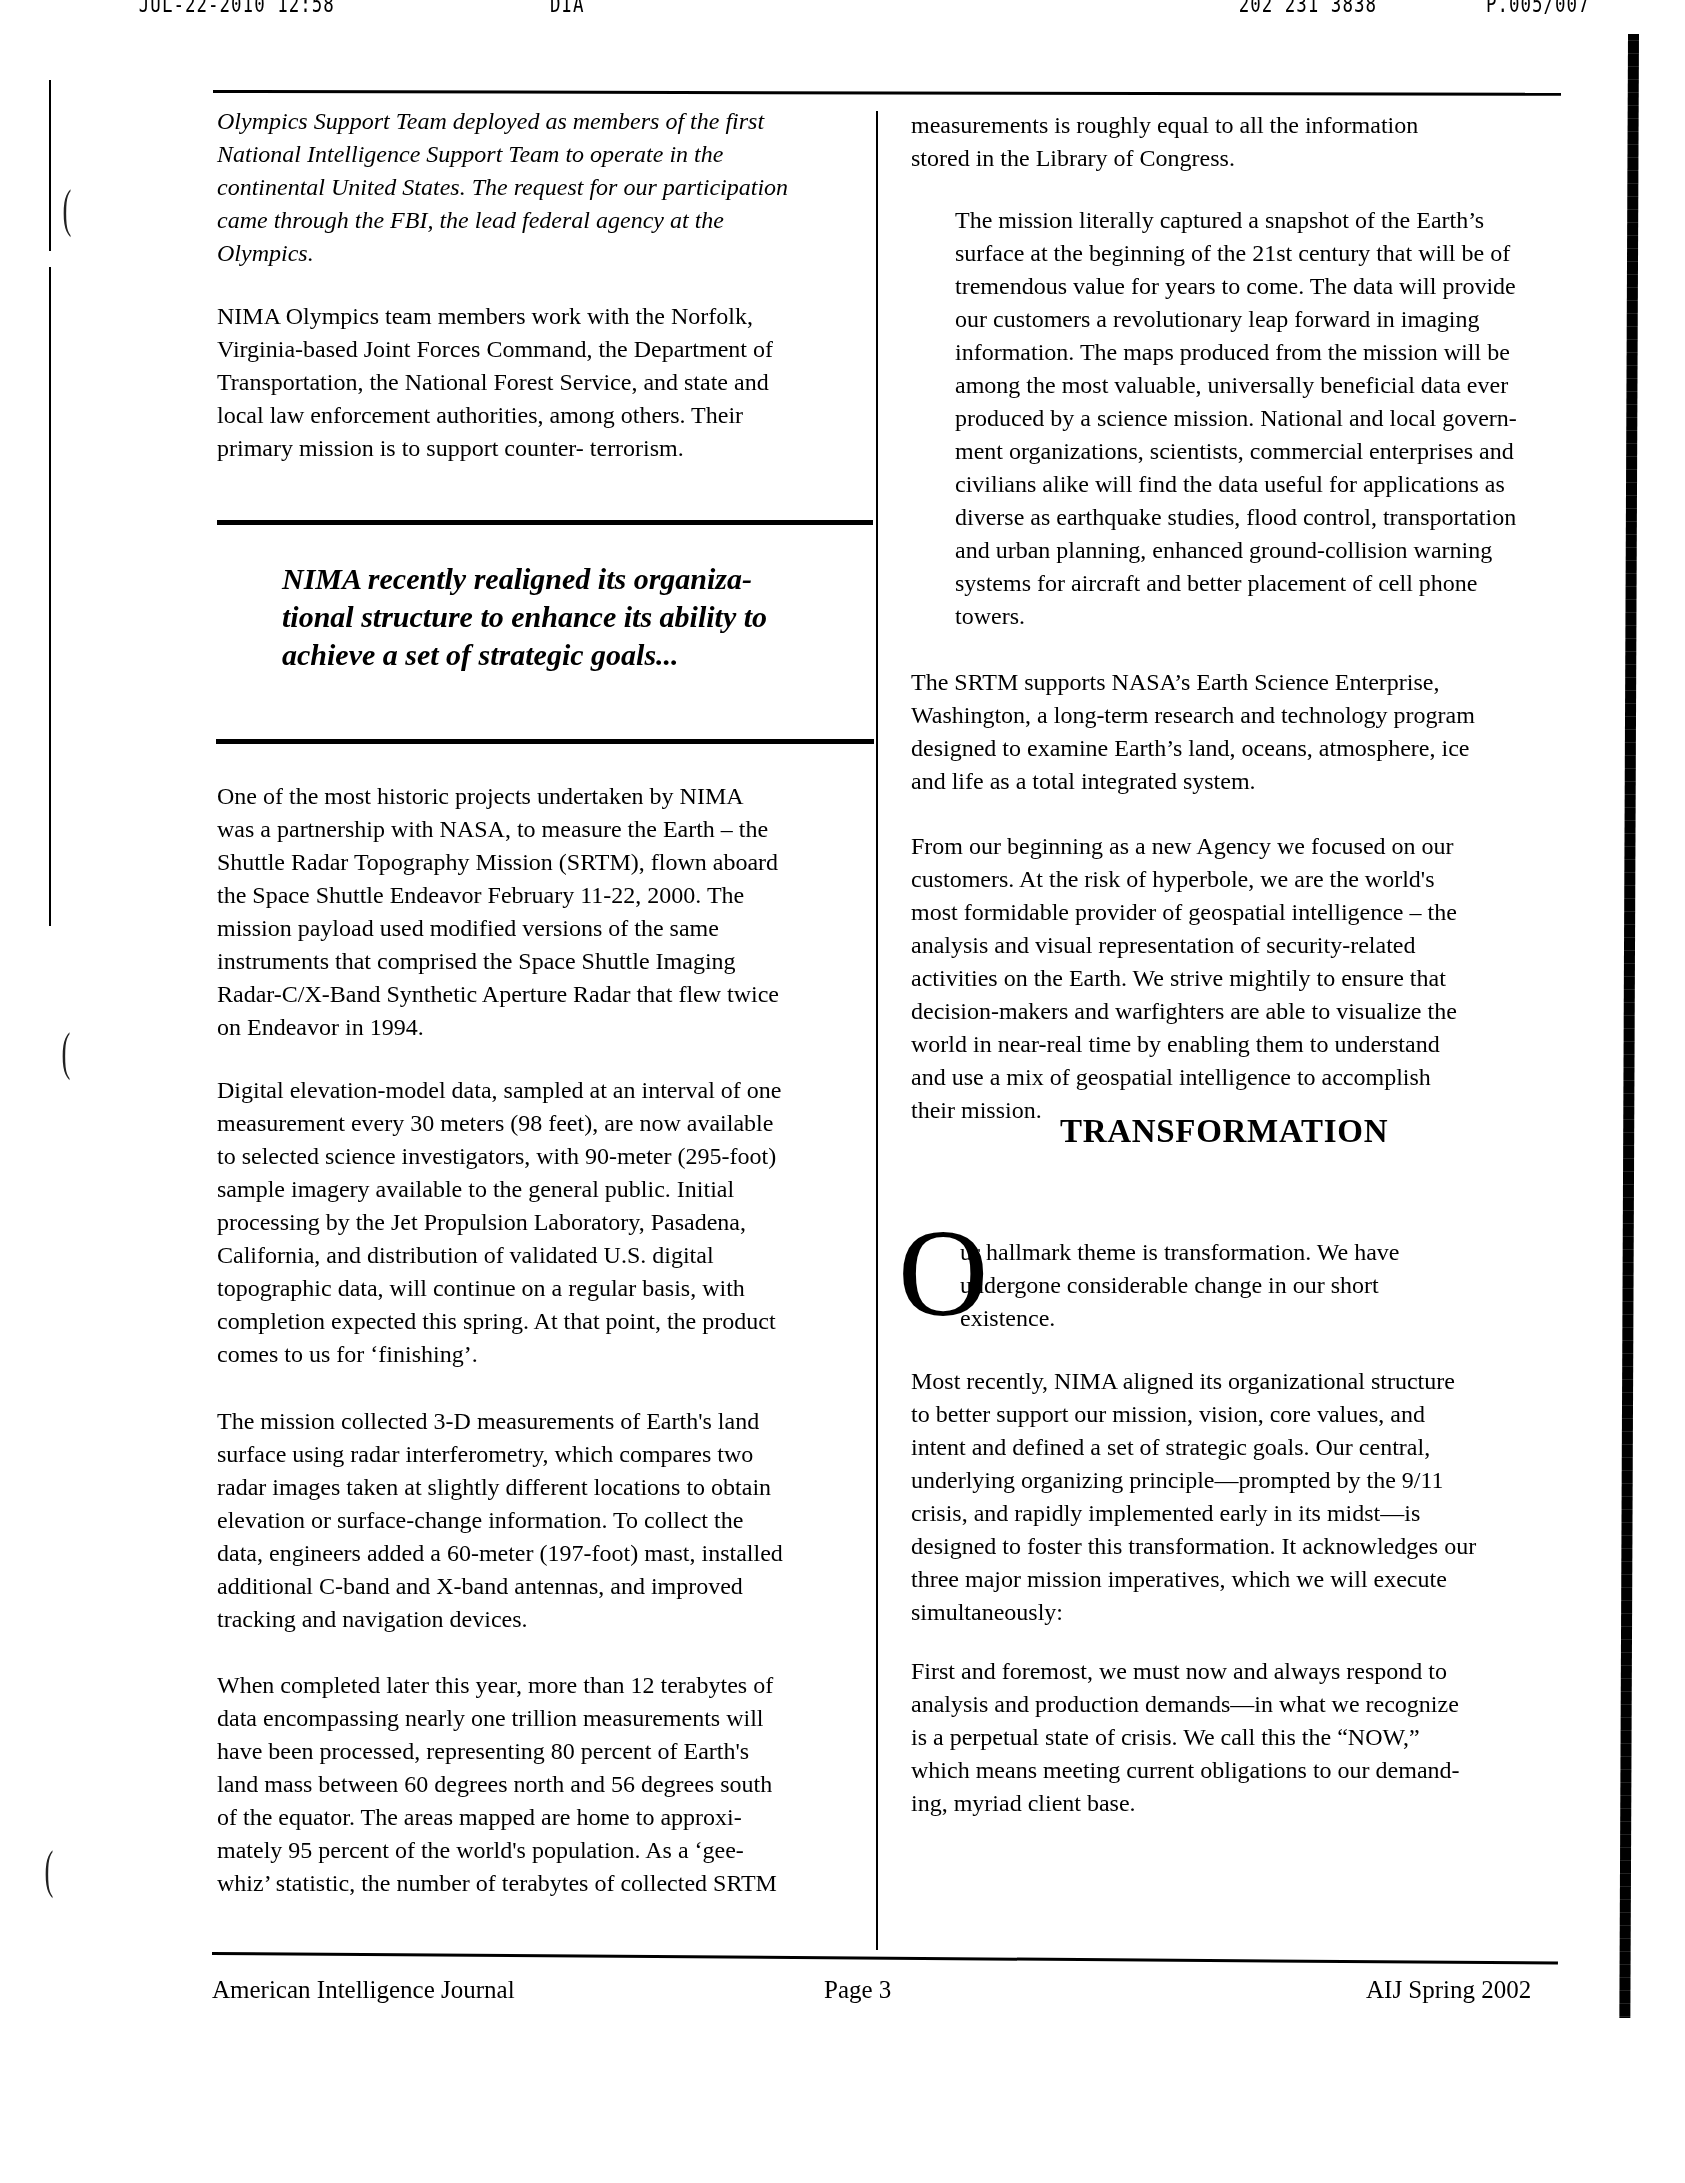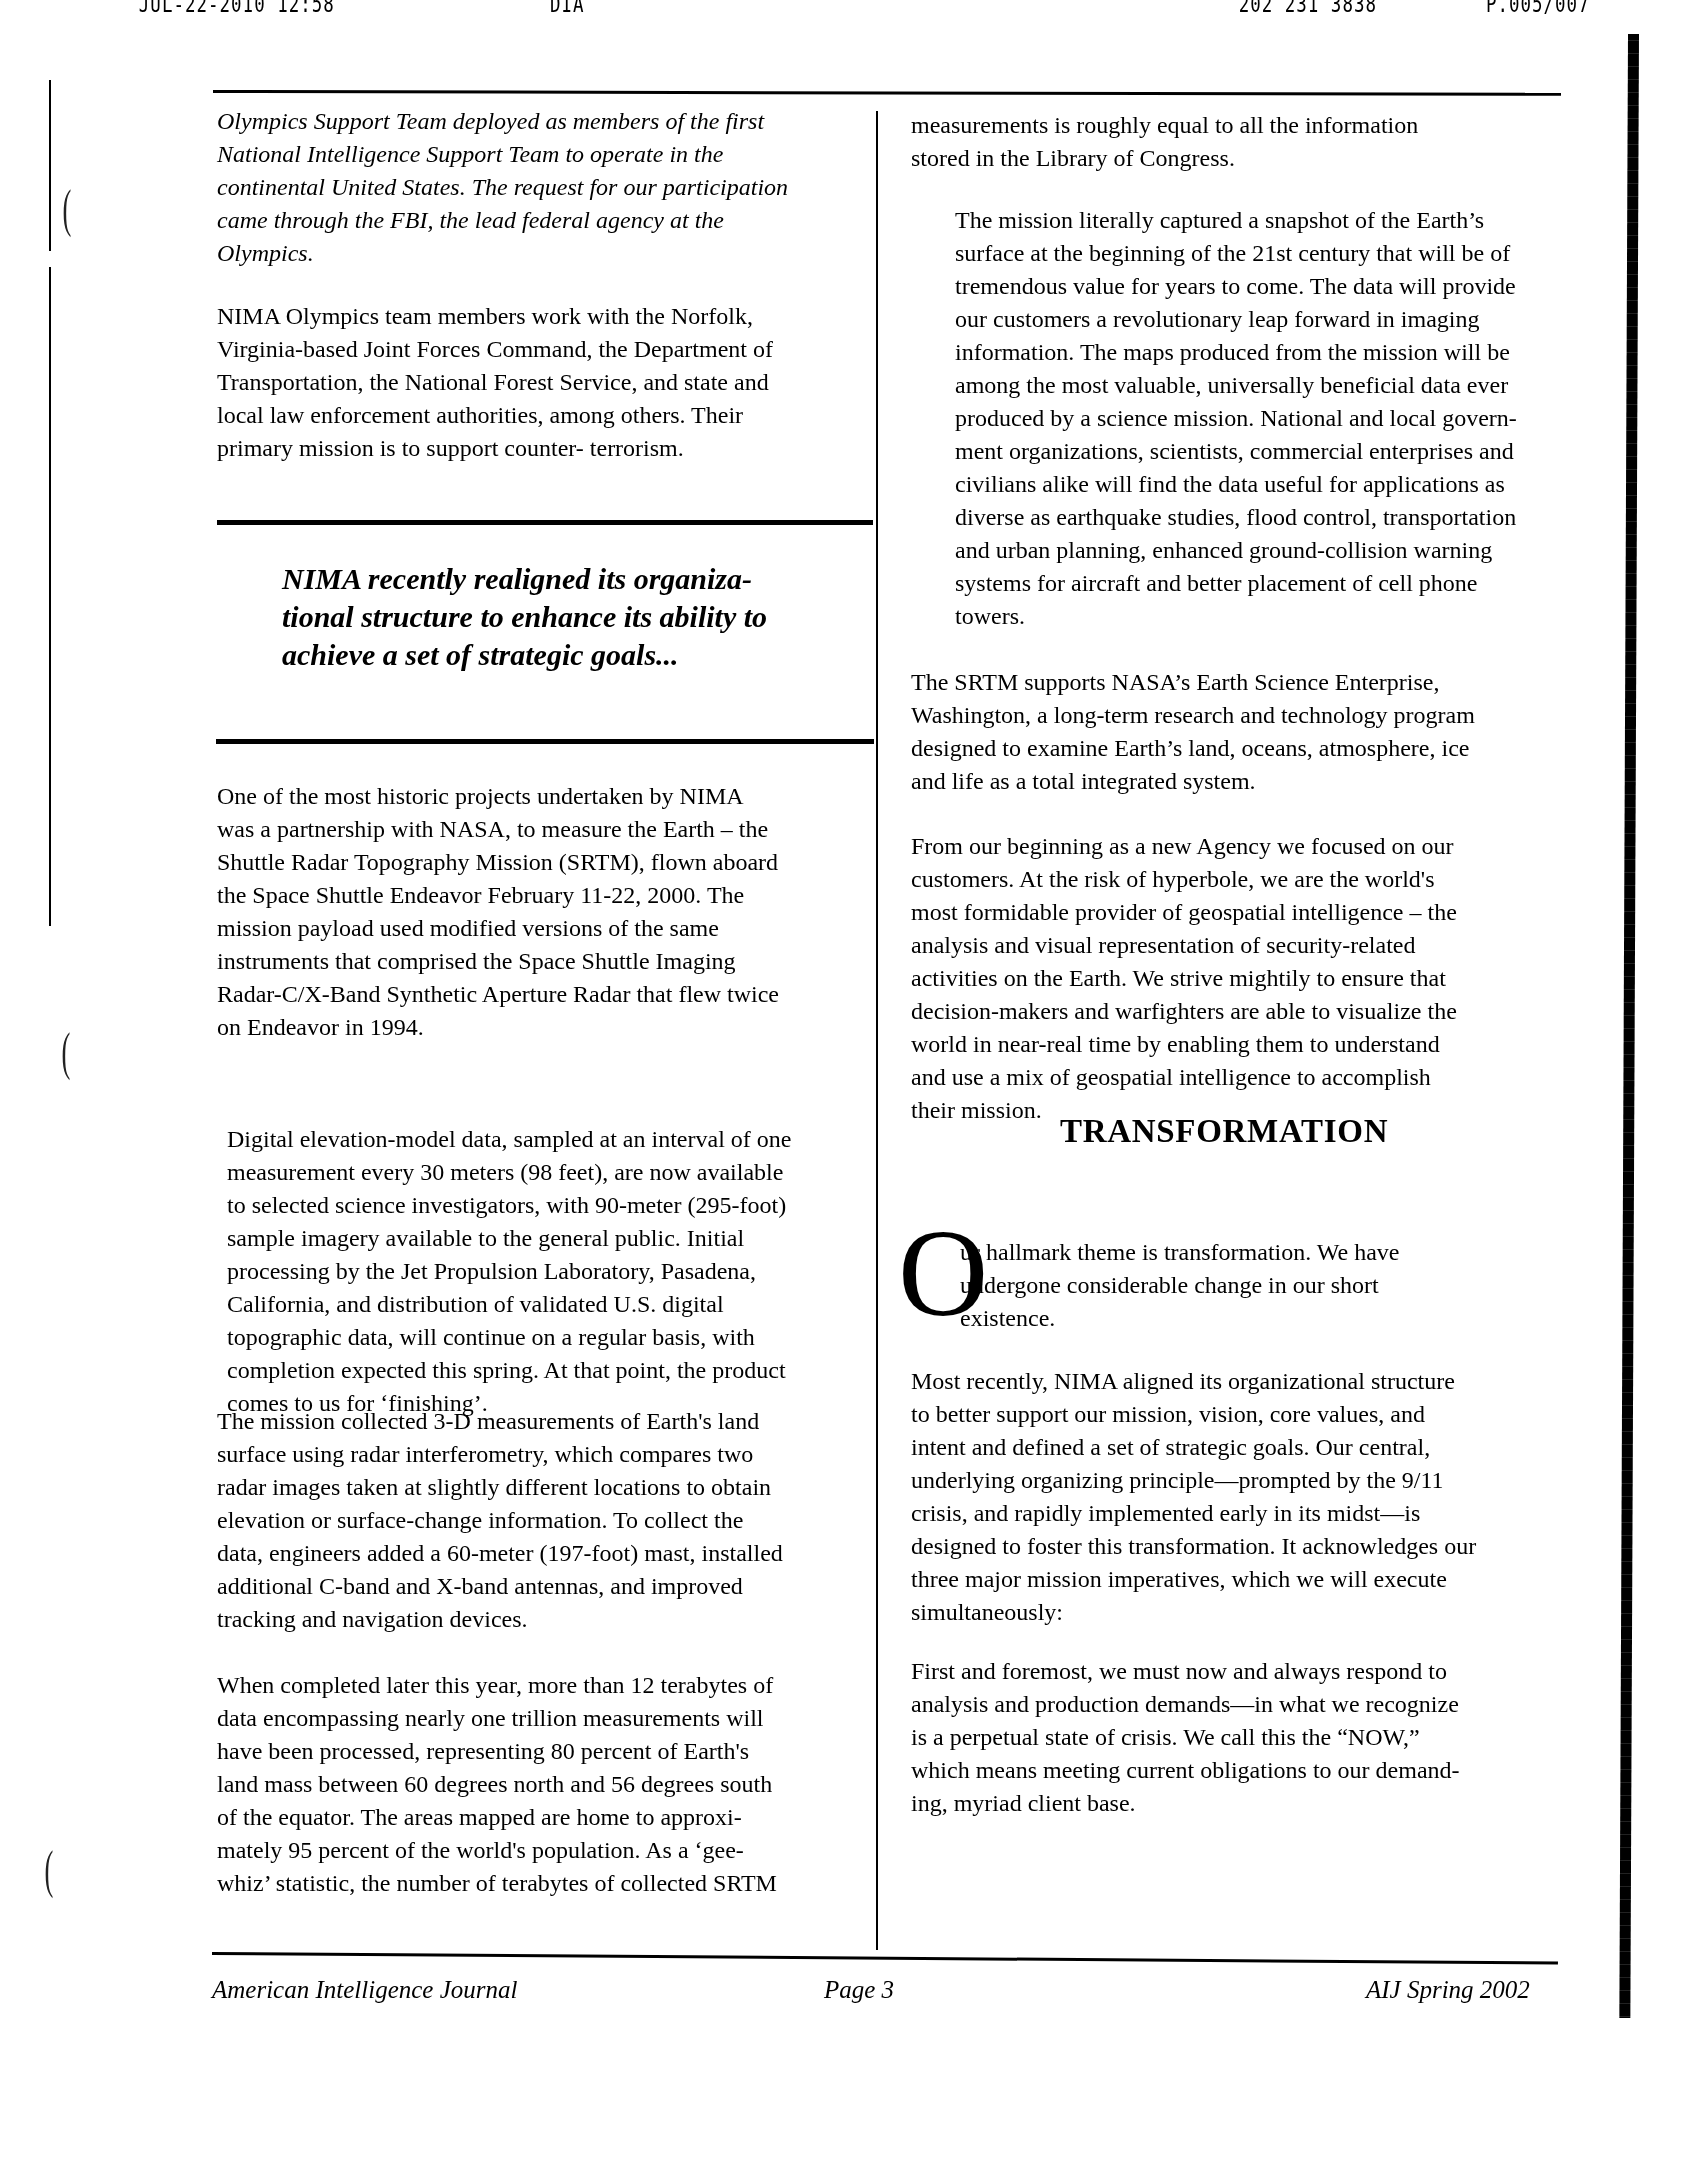--- a/index.html
+++ b/index.html
@@ -46,21 +46,21 @@
     white-space: pre-line;
   }
   .section-heading {
     position: absolute; left: 1060px; top: 1113px;
     font-size: 33px; font-weight: bold; letter-spacing: 0.7px;
   }
   .drop-cap {
     position: absolute; left: 898px; top: 1224px;
     font-size: 125px; line-height: 99px; font-weight: normal;
   }
-  .footer { position: absolute; top: 1976px; font-size: 25px; font-style: italic; }
+  .footer { position: absolute; top: 1976px; font-size: 25px; }
   .ft-journal { left: 212px; }
   .ft-page { left: 824px; }
   .ft-issue { left: 1330px; margin-left: 36px; }
 </style>
 </head>
 <body>
 
 <div class="fax-header">
   <span class="fh-date">JUL-22-2010   12:58</span>
   <span class="fh-sender">DIA</span>
@@ -93,21 +93,21 @@
 local law enforcement authorities, among others. Their
 primary mission is to support counter- terrorism.</p>
   <p class="para" style="top:780px;">One of the most historic projects undertaken by NIMA
 was a partnership with NASA, to measure the Earth – the
 Shuttle Radar Topography Mission (SRTM), flown aboard
 the Space Shuttle Endeavor February 11-22, 2000. The
 mission payload used modified versions of the same
 instruments that comprised the Space Shuttle Imaging
 Radar-C/X-Band Synthetic Aperture Radar that flew twice
 on Endeavor in 1994.</p>
-  <p class="para" style="top:1123px;margin-left:10px;">Digital elevation-model data, sampled at an interval of one
+  <p class="para" style="top:1074px;">Digital elevation-model data, sampled at an interval of one
 measurement every 30 meters (98 feet), are now available
 to selected science investigators, with 90-meter (295-foot)
 sample imagery available to the general public. Initial
 processing by the Jet Propulsion Laboratory, Pasadena,
 California, and distribution of validated U.S. digital
 topographic data, will continue on a regular basis, with
 completion expected this spring. At that point, the product
 comes to us for ‘finishing’.</p>
   <p class="para" style="top:1405px;">The mission collected 3-D measurements of Earth's land
 surface using radar interferometry, which compares two

